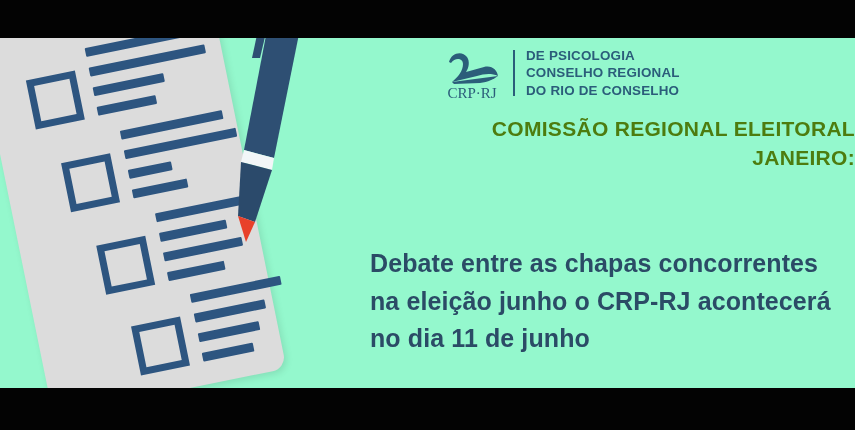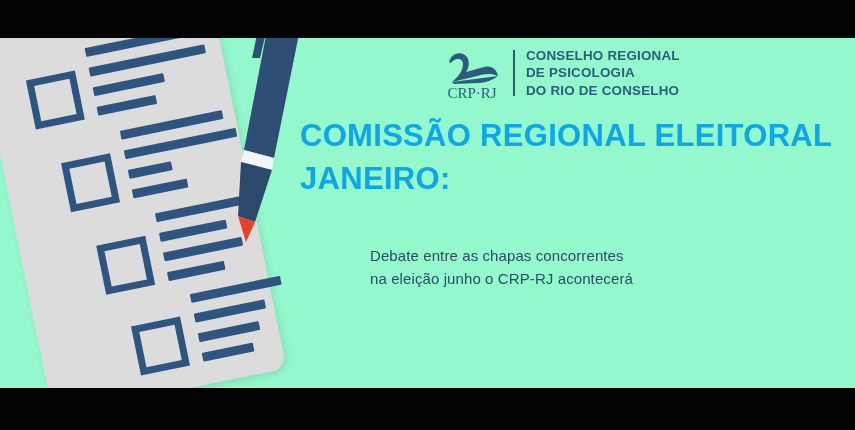--- a/index.html
+++ b/index.html
@@ -127,38 +127,38 @@
     letter-spacing: 0.2px;
     white-space: nowrap;
   }
 
   
   #headline {
     position: absolute;
     left: 0;
     top: 76px;
     width: 555px;
-    text-align: left;
-    color: #0ea5e9;
-    font-size: 31px;
+    text-align: right;
+    color: #4d7c0f;
+    font-size: 21px;
     font-weight: bold;
     line-height: 1.40;
     letter-spacing: 0.3px;
   }
 
   
   #body-text {
     position: absolute;
     left: 70px;
     top: 207px;
     width: 470px;
     text-align: left;
     color: #2B4B66;
-    font-size: 15px;
-    font-weight: normal;
+    font-size: 25px;
+    font-weight: bold;
     line-height: 1.50;
     letter-spacing: 0.1px;
   }
 </style>
 </head>
 <body>
 
 <div id="banner">
 
   <div id="mint"></div>
@@ -210,32 +210,33 @@
   <div id="content">
 
     <div id="logo-block">
       <svg id="logo-mark" viewBox="0 0 60 54">
         <path d="M7 16 C9 7, 20 4, 25 11 C28 15, 27 22, 24 26 L42 21 C50 19, 55 24, 56 30 C49 27, 42 28, 35 30 L10 36 C16 31, 21 25, 21 18 C21 12, 13 11, 9 17 Z" fill="#2B5D7A"></path>
         <path d="M10 36 L56 30 C52 33, 46 36, 38 37 L12 38 Z" fill="#2B5D7A"></path>
         <text x="30" y="52" text-anchor="middle" font-family="&quot;Liberation Serif&quot;, serif" font-size="15" fill="#2B5D7A">CRP·RJ</text>
       </svg>
       <div id="logo-rule"></div>
       <div id="logo-lines">
+        <div>DE PSICOLOGIA</div>
         <div>CONSELHO REGIONAL</div>
-        <div>DE PSICOLOGIA</div>
         <div>DO RIO DE CONSELHO</div>
       </div>
     </div>
 
     <div id="headline">
       <div>COMISSÃO REGIONAL ELEITORAL</div>
       <div>JANEIRO:</div>
     </div>
 
     <div id="body-text">
       <div>Debate entre as chapas concorrentes</div>
       <div>na eleição junho o CRP-RJ acontecerá</div>
+      <div>no dia 11 de junho</div>
     </div>
   </div>
 
   <div class="bar bar-top"></div>
   <div class="bar bar-bottom"></div>
 </div>
 
 </body></html>

